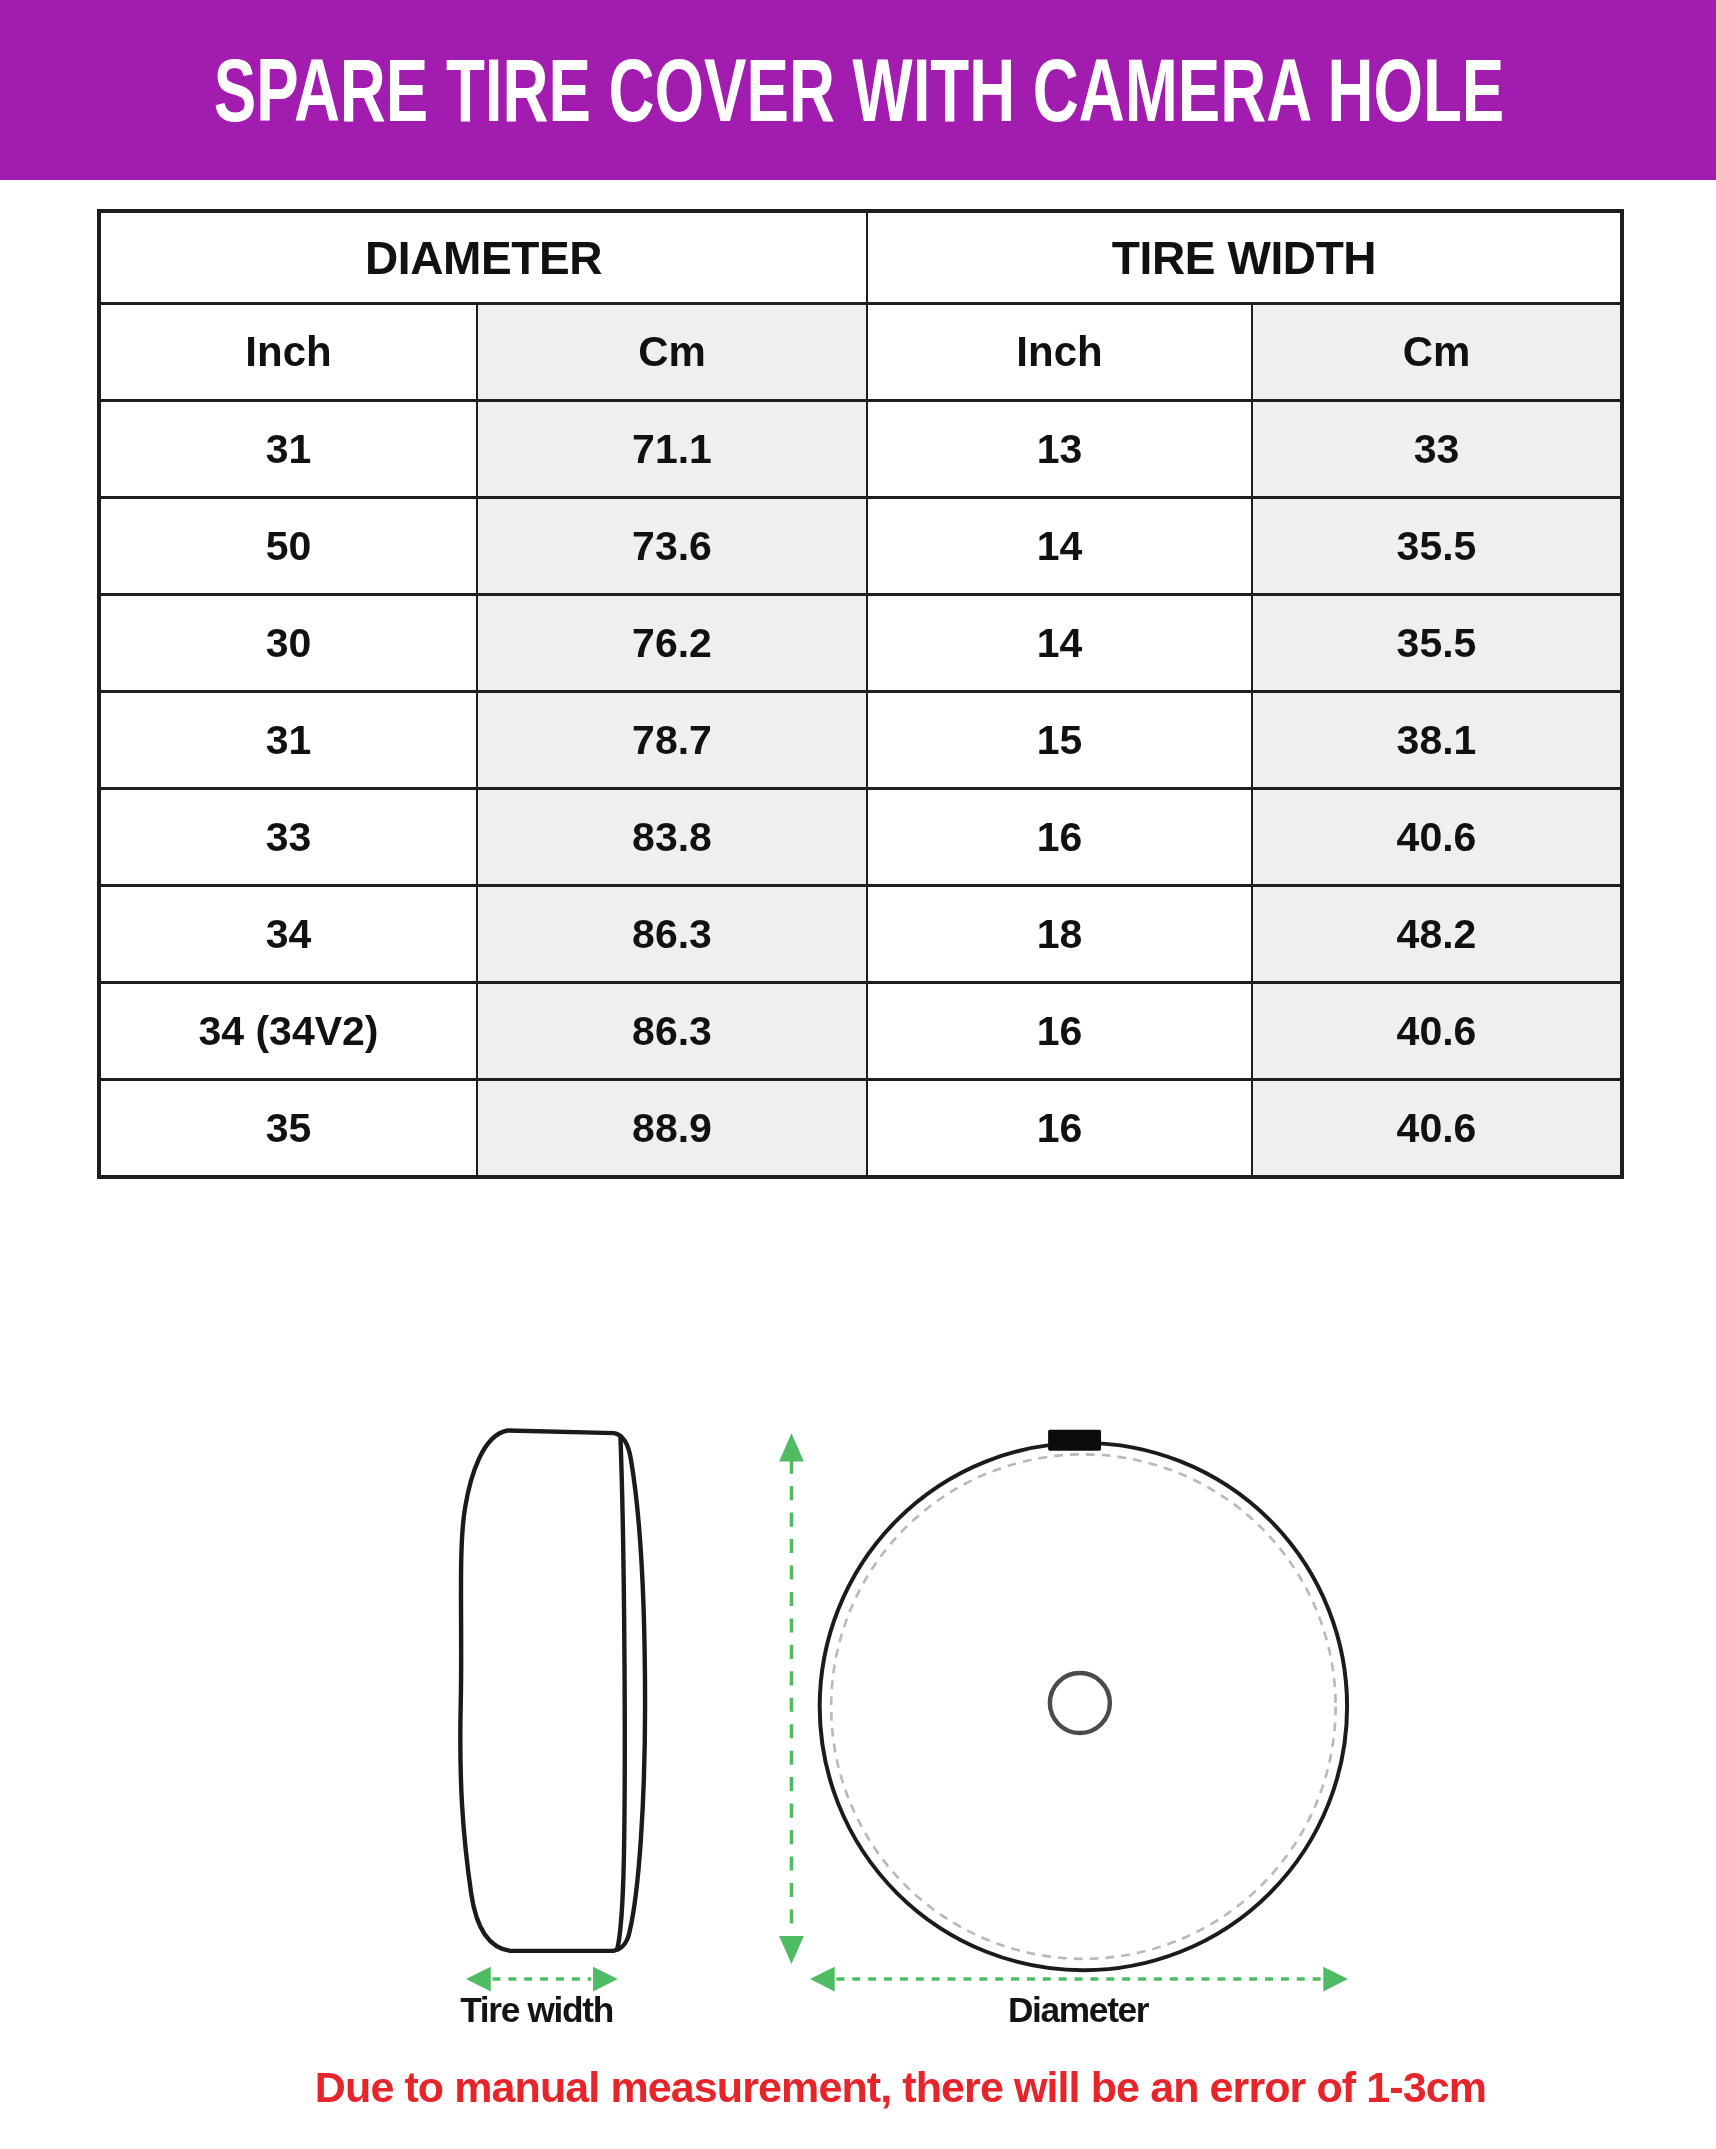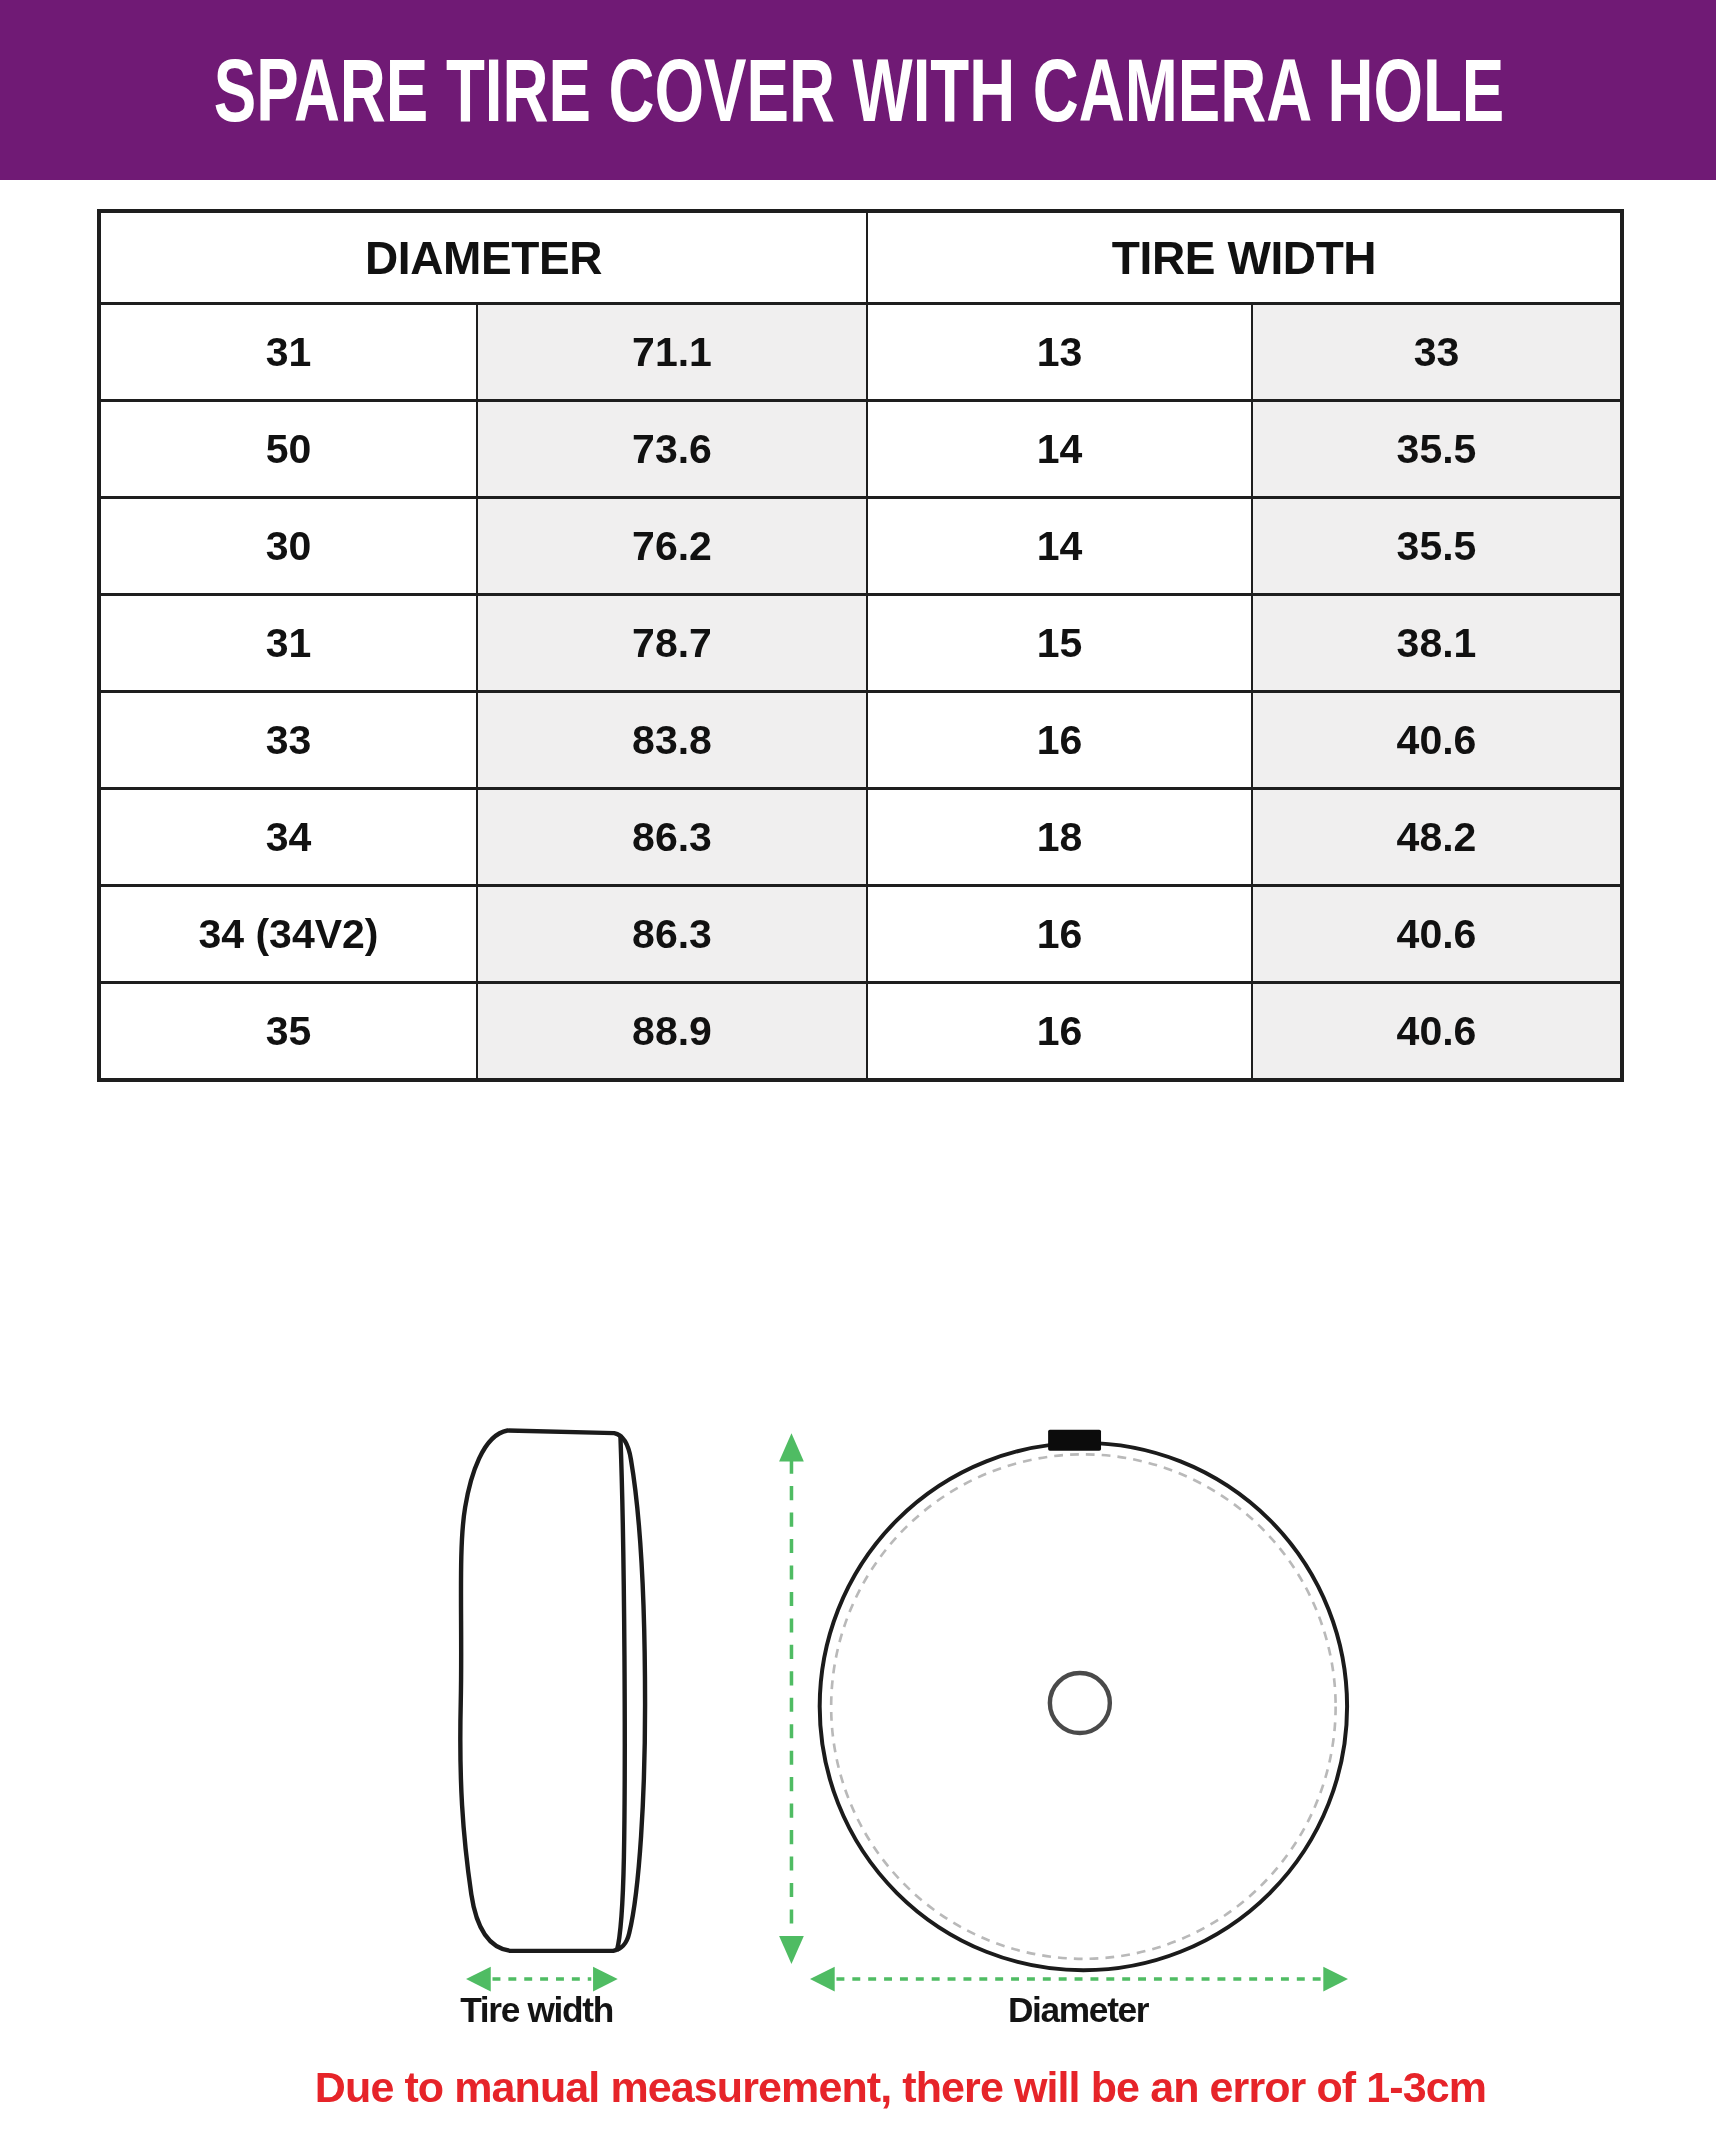--- a/index.html
+++ b/index.html
@@ -7,21 +7,21 @@
     position:relative;
     width:1717px; height:2149px;
     background:#ffffff;
     font-family:"Liberation Sans", sans-serif;
     overflow:hidden;
   }
 
   
   .banner {
     position:absolute; top:0; left:0; width:1717px; height:180px;
-    background:#701a75;
+    background:#a21caf;
     display:flex; align-items:center; justify-content:center;
   }
   .banner-title {
     display:inline-block;
     font-size:86px; font-weight:700; color:#ffffff;
     white-space:nowrap;
     transform:scaleX(0.74) scaleY(1.04);
     letter-spacing:0px;
   }
 
@@ -72,20 +72,26 @@
     <colgroup>
       <col style="width:378px">
         <col style="width:390px">
         <col style="width:385px">
         <col style="width:370px">
     </colgroup>
     <thead>
       <tr class="group-row">
         <th colspan="2">DIAMETER</th>
         <th colspan="2">TIRE WIDTH</th>
+      </tr>
+      <tr class="sub-row">
+        <th>Inch</th>
+        <th class="gray">Cm</th>
+        <th>Inch</th>
+        <th class="gray">Cm</th>
       </tr>
     </thead>
     <tbody>
       <tr>
         <td>31</td>
         <td class="gray">71.1</td>
         <td>13</td>
         <td class="gray">33</td>
       </tr>
       <tr>

